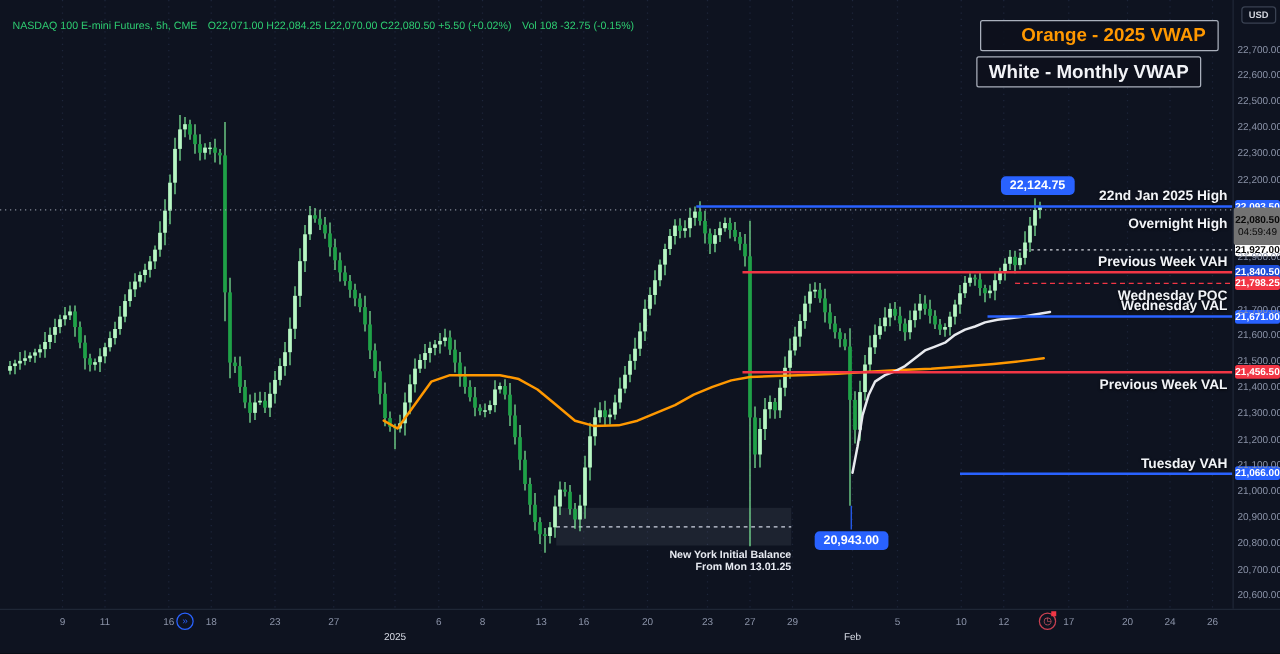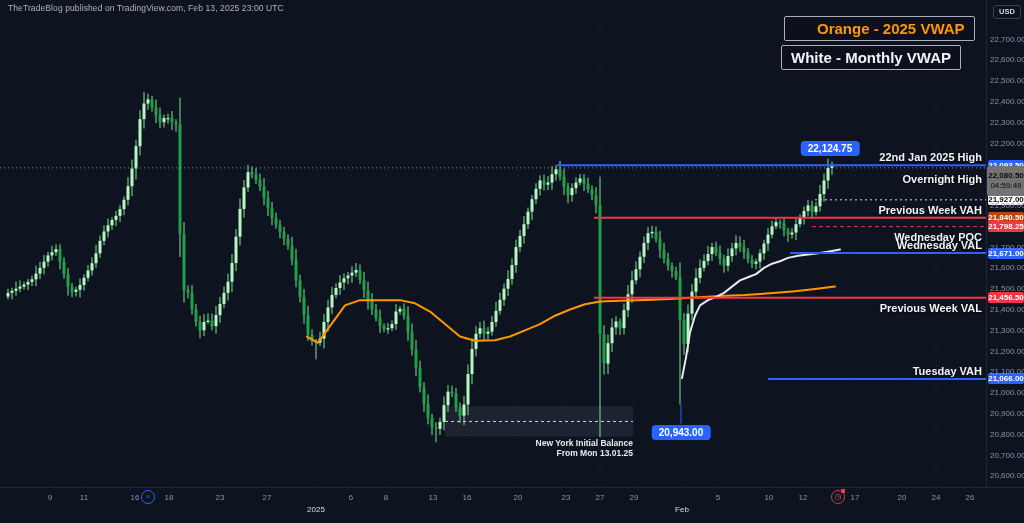--- a/index.html
+++ b/index.html
@@ -511,21 +511,21 @@
         <div class="chart-badge" style="left: 830px; top: 140.694px;">22,124.75</div>
         <div class="chart-badge" style="left: 681px; top: 424.585px;">20,943.00</div>
         <div class="ib-label" style="left: 633px; top: 438.42px;">New York Initial Balance<br>From Mon 13.01.25</div>
       </div>
   </div>
 
   <div class="price-axis" id="price-axis">
 
   <div class="pbadge" style="top: 159.696px; background: rgb(41, 98, 255);">22,093.50</div>
       <div class="pbadge" style="top: 194.341px; background: rgb(255, 255, 255); color: rgb(10, 10, 10);">21,927.00</div>
-      <div class="pbadge" style="top: 212.339px; background: #c2410c;">21,840.50</div>
+      <div class="pbadge" style="top: 212.339px; background: #1d4ed8;">21,840.50</div>
       <div class="pbadge" style="top: 221.13px; background: rgb(242, 54, 69);">21,798.25</div>
       <div class="pbadge" style="top: 247.607px; background: rgb(41, 98, 255);">21,671.00</div>
       <div class="pbadge" style="top: 292.239px; background: rgb(242, 54, 69);">21,456.50</div>
       <div class="pbadge" style="top: 373.492px; background: rgb(41, 98, 255);">21,066.00</div>
       <div class="ptick" style="top: 34.5px;">22,700.00</div>
       <div class="ptick" style="top: 55.3073px;">22,600.00</div>
       <div class="ptick" style="top: 76.1146px;">22,500.00</div>
       <div class="ptick" style="top: 96.922px;">22,400.00</div>
       <div class="ptick" style="top: 117.729px;">22,300.00</div>
       <div class="ptick" style="top: 138.537px;">22,200.00</div>
@@ -572,18 +572,22 @@
       <div class="ttick" style="left: 803px;">12</div>
       <div class="ttick" style="left: 855px;">17</div>
       <div class="ttick" style="left: 902px;">20</div>
       <div class="ttick" style="left: 936px;">24</div>
       <div class="ttick" style="left: 970px;">26</div>
       <div class="axis-icon icon-ff" style="left: 148px;">»</div>
       <div class="axis-icon icon-alert" style="left: 838px;">◷<span class="dot"></span></div>
     </div>
 
 
-  <div class="pub-line">TheTradeBlog published on TradingView.com, Feb 13, 2025 23:00 UTC</div>
+  <div class="symbol-line">
+    <span>NASDAQ 100 E-mini Futures, 5h, CME</span>
+    <span>O22,071.00  H22,084.25  L22,070.00  C22,080.50  +5.50 (+0.02%)</span>
+    <span>Vol 108  -32.75 (-0.15%)</span>
+  </div>
 
   <div class="legend-box legend-orange" style="color: rgb(255, 152, 0); padding-left: 32px;">Orange - 2025 VWAP</div>
   <div class="legend-box legend-white" style="color: rgb(242, 243, 247);">White - Monthly VWAP</div>
 
 </div>
 
 </body></html>

